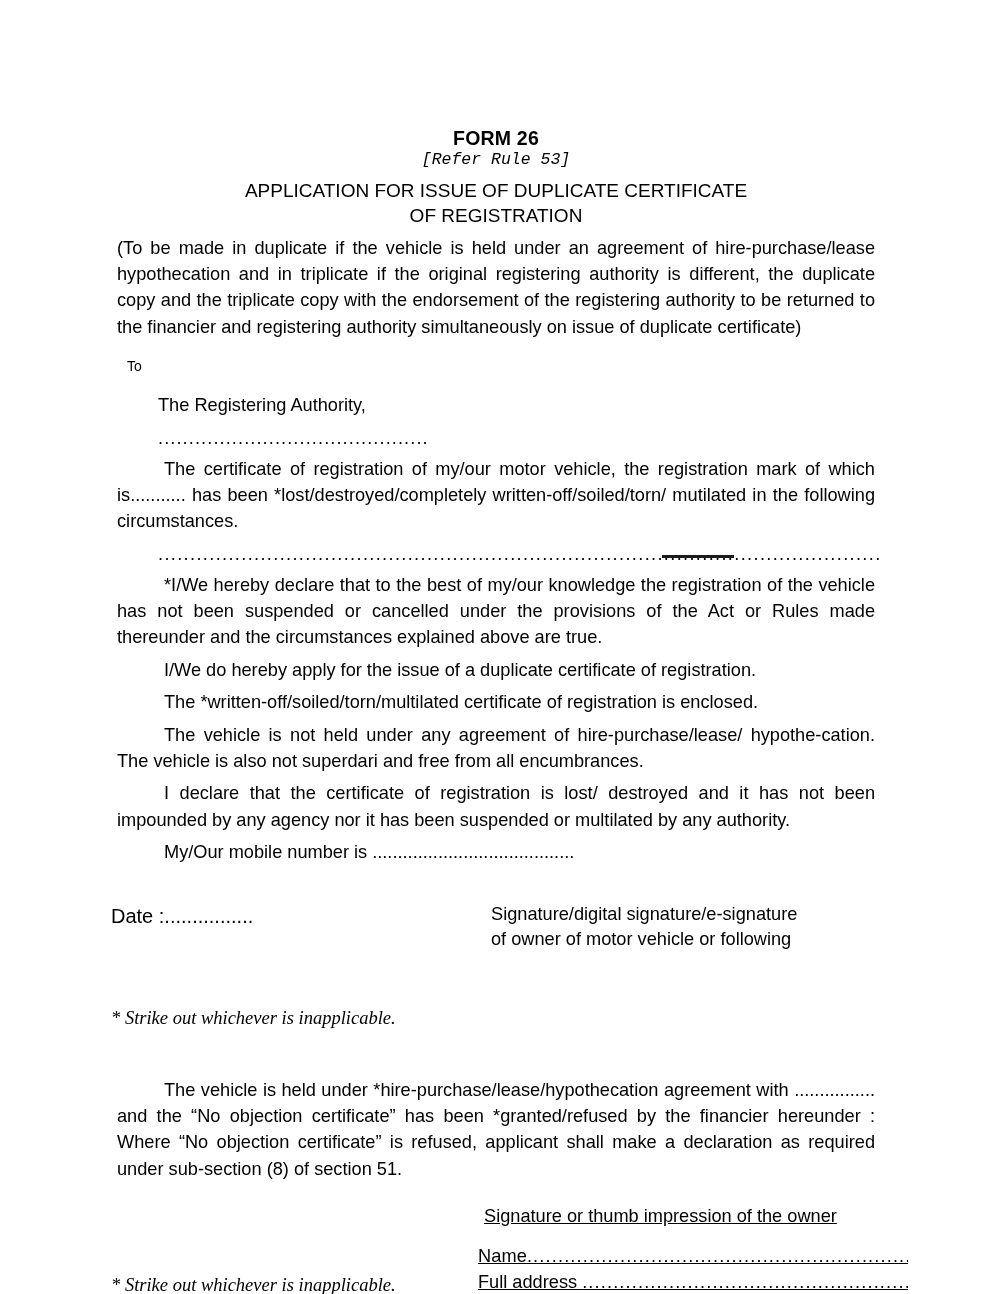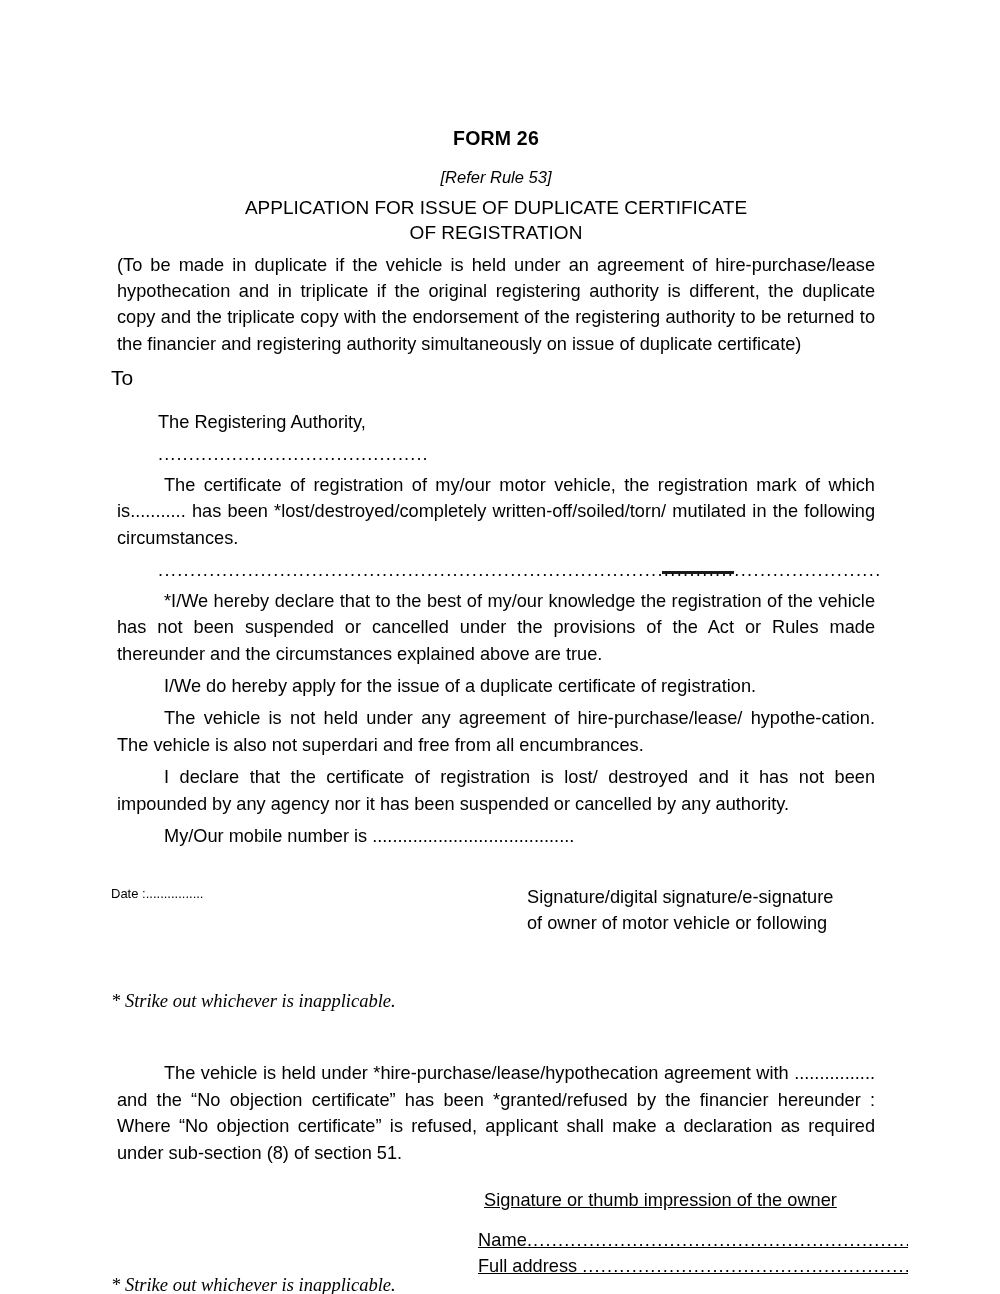--- a/index.html
+++ b/index.html
@@ -35,24 +35,24 @@
   .form-title {
     text-align: center;
     font-weight: bold;
     font-size: 19.5px;
     letter-spacing: 0.2px;
     margin-top: 126px;
     line-height: 1.25;
   }
   .rule-ref {
     text-align: center;
-    font-family: Liberation Sans, sans-serif;
+    font-family: Liberation Mono, monospace;
     font-style: italic;
     font-size: 16.5px;
-    margin-top: 17px;
+    margin-top: 0;
     line-height: 1.25;
   }
   .doc-subtitle {
     text-align: center;
     font-size: 19px;
     line-height: 1.33;
     margin-top: 7px;
   }
 
   
@@ -63,23 +63,23 @@
     text-align: justify;
     text-justify: inter-word;
   }
   p.para.nojust { text-align: left; }
   .ind { text-indent: 47px; }
   .gap-lg { margin-top: 20px; }
   .gap-md { margin-top: 15px; }
   .gap-sm { margin-top: 9px; }
 
   .to-label {
-    font-size: 21px;
-    line-height: 1.45;
-    margin: 0;
+    font-size: 14px;
+    line-height: 1.45;
+    margin: 16px;
   }
   .indent-block {
     margin-left: 47px;
     font-size: 18.2px;
     line-height: 1.45;
   }
 
   
   .dots {
     letter-spacing: 1.0px;
@@ -116,27 +116,27 @@
   
   .signrow {
     position: relative;
     margin-top: 36px;
     min-height: 78px;
   }
   .date-left {
     position: absolute;
     left: 0;
     top: 0;
-    font-size: 13px;
+    font-size: 20px;
     line-height: 1.45;
     white-space: nowrap;
   }
   .sign-right {
     position: absolute;
-    left: 416px;
+    left: 380px;
     top: 0;
     width: 380px;
     font-size: 18.2px;
     line-height: 1.42;
   }
   .strike-note {
     font-family: "Liberation Serif", serif;
     font-style: italic;
     font-size: 18.5px;
     line-height: 1.3;
@@ -212,24 +212,25 @@
 
     <div class="dotline-full gap-sm">
       <span>............................................................................................................................................</span>
       <span class="heavy"></span>
     </div>
 
     <p class="para ind gap-sm">*I/We hereby declare that to the best of my/our knowledge the registration of the vehicle has not been suspended or cancelled under the provisions of the Act or Rules made thereunder and the circumstances explained above are true.</p>
 
     <p class="para nojust ind gap-md">I/We do hereby apply for the issue of a duplicate certificate of registration.</p>
 
+    <p class="para nojust ind gap-sm">The *written-off/soiled/torn/multilated certificate of registration is enclosed.</p>
 
     <p class="para ind gap-md">The vehicle is not held under any agreement of hire-purchase/lease/ hypothe-cation. The vehicle is also not superdari and free from all encumbrances.</p>
 
-    <p class="para ind gap-md">I declare that the certificate of registration is lost/ destroyed and it has not been impounded by any agency nor it has been suspended or cancelled by any authority.</p>
+    <p class="para ind gap-md">I declare that the certificate of registration is lost/ destroyed and it has not been impounded by any agency nor it has been suspended or multilated by any authority.</p>
 
     <p class="para nojust ind gap-md">My/Our mobile number is ........................................</p>
 
     <div class="signrow">
       <div class="date-left">Date :................</div>
       <div class="sign-right">
         <div>Signature/digital signature/e-signature</div>
         <div>of owner of motor vehicle or following</div>
       </div>
     </div>

